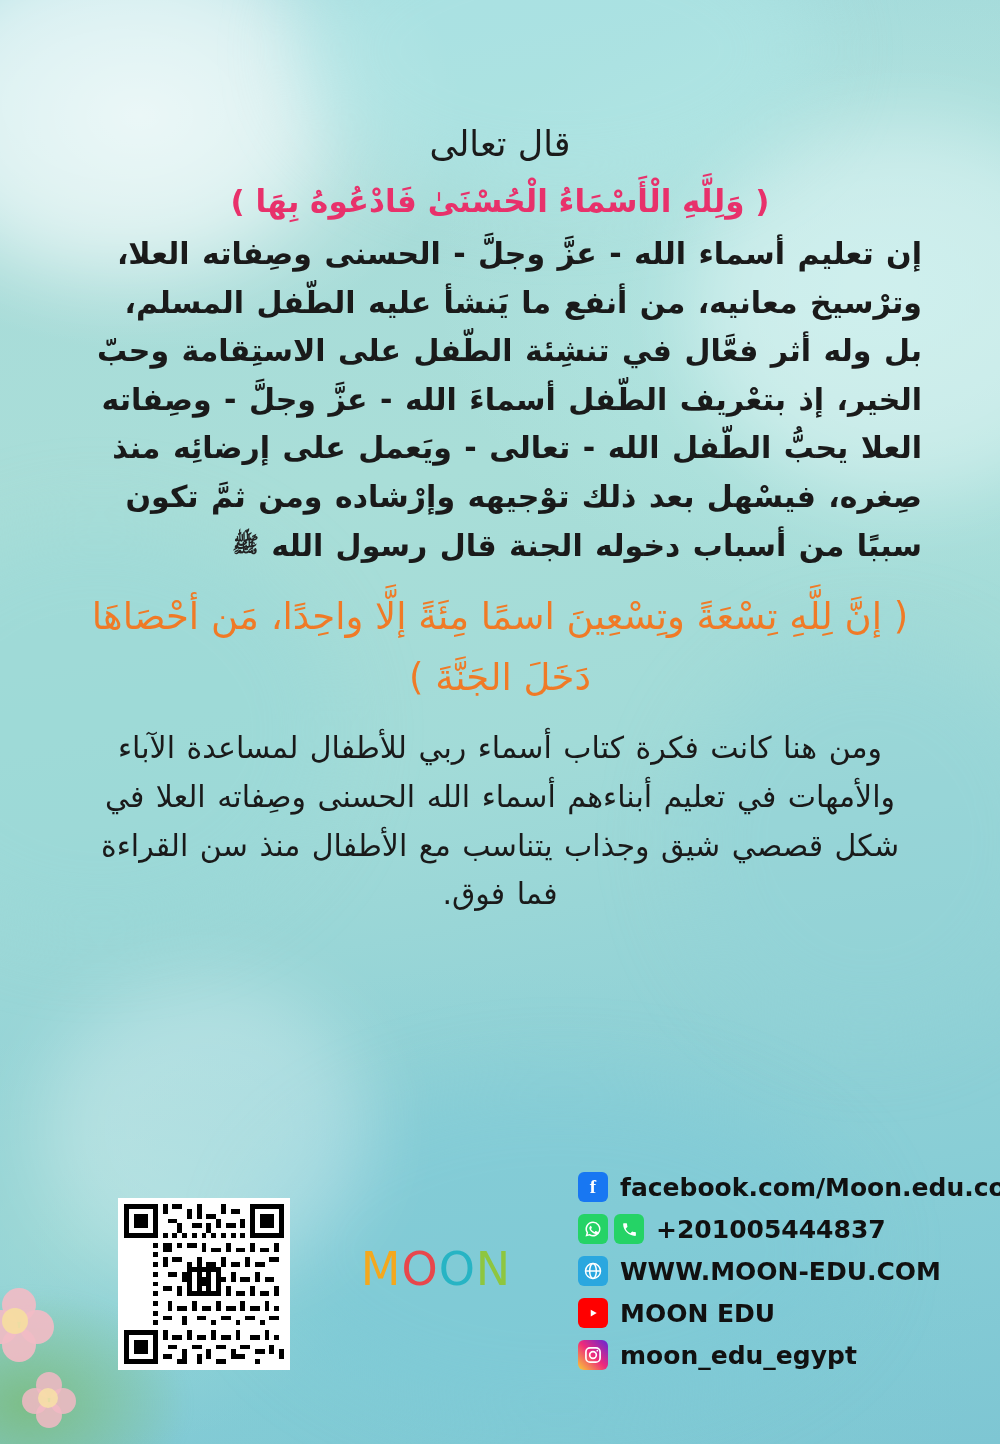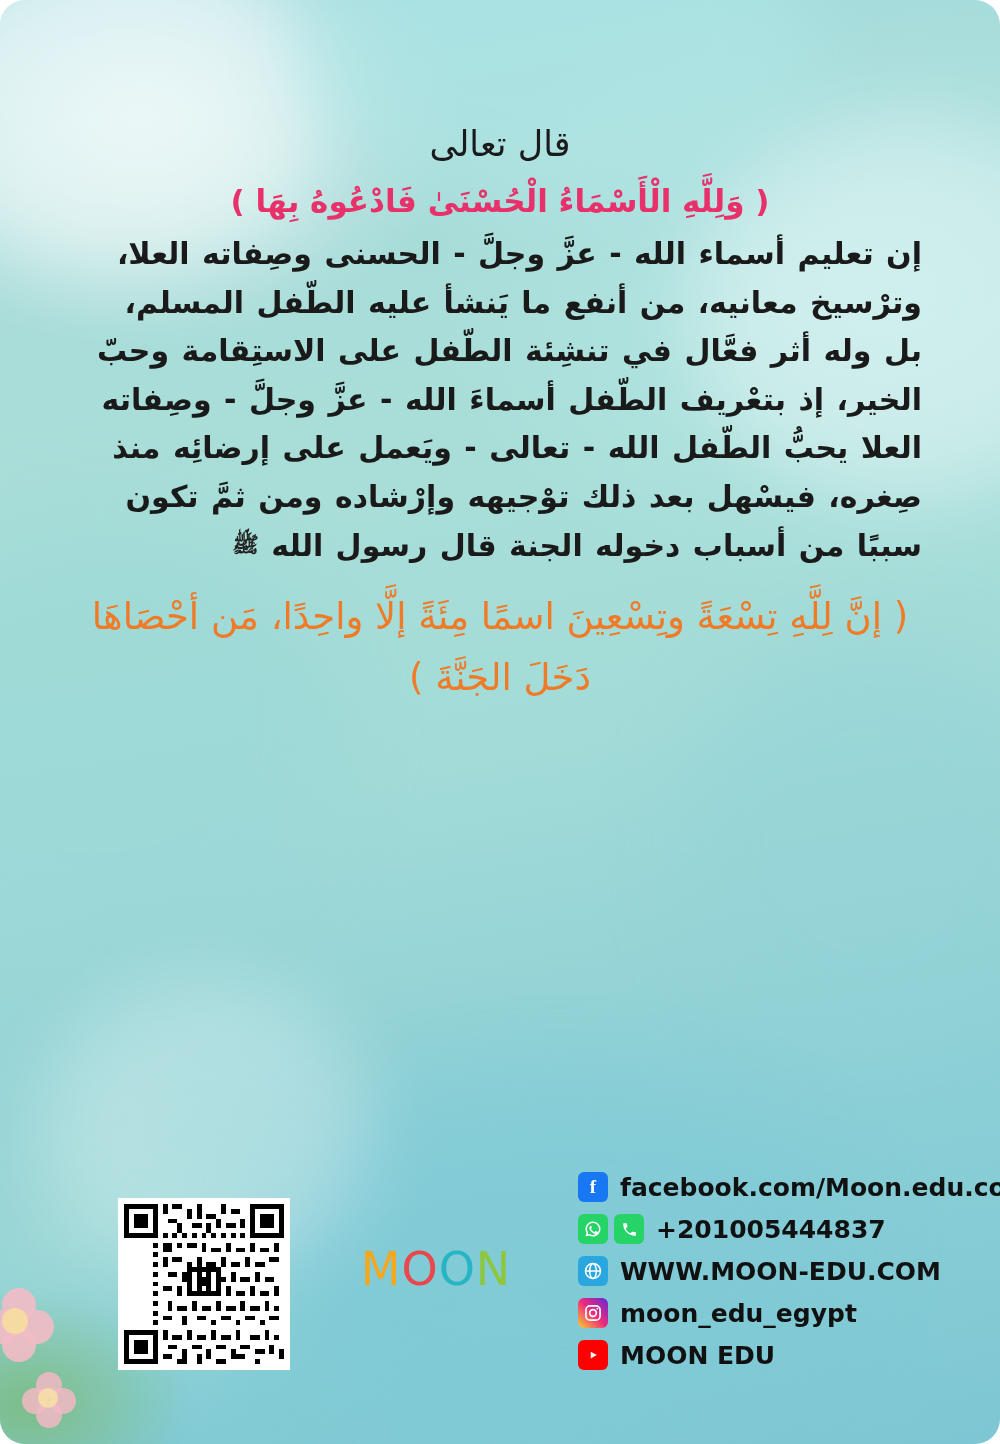--- a/index.html
+++ b/index.html
@@ -17,21 +17,20 @@
     position: relative;
     width: 1000px;
     height: 1444px;
     background:
       radial-gradient(ellipse 520px 380px at 14% 8%, rgba(255,255,255,0.55) 0%, rgba(255,255,255,0.0) 62%),
       radial-gradient(ellipse 640px 460px at 88% 20%, rgba(188,236,235,0.65) 0%, rgba(188,236,235,0.0) 70%),
       radial-gradient(ellipse 700px 520px at 50% 92%, rgba(126,205,214,0.55) 0%, rgba(126,205,214,0.0) 70%),
       radial-gradient(ellipse 420px 300px at 8% 86%, rgba(168,222,214,0.6) 0%, rgba(168,222,214,0.0) 70%),
       linear-gradient(170deg, #9fd9dd 0%, #a8dcd9 16%, #a9ded8 34%, #a2dbd8 52%, #92d2d6 70%, #87cdd6 84%, #7ec6d3 100%);
     overflow: hidden;
-    border-radius: 25px;
   }
 
   
   .blotch {
     position: absolute;
     border-radius: 50%;
     filter: blur(38px);
     pointer-events: none;
   }
   .b1 { left: -90px;  top: -60px;  width: 420px; height: 330px; background: rgba(255,255,255,0.50); }
@@ -262,20 +261,21 @@
   </div>
 
   <div class="content">
     <div class="heading">قال تعالى</div>
     <div class="ayah">( وَلِلَّهِ الْأَسْمَاءُ الْحُسْنَىٰ فَادْعُوهُ بِهَا )</div>
     <div class="body-text">
       <span>إن تعليم أسماء الله - عزَّ وجلَّ - الحسنى وصِفاته العلا، وترْسيخ معانيه، من أنفع ما يَنشأ عليه الطّفل المسلم، بل وله أثر فعَّال في تنشِئة الطّفل على الاستِقامة وحبّ الخير، إذ بتعْريف الطّفل أسماءَ الله - عزَّ وجلَّ - وصِفاته العلا يحبُّ الطّفل الله - تعالى - ويَعمل على إرضائِه منذ صِغره، فيسْهل بعد ذلك توْجيهه وإرْشاده ومن ثمَّ تكون سببًا من أسباب دخوله الجنة قال رسول الله</span>
       <span class="salla">ﷺ</span>
     </div>
     <div class="hadith">( إنَّ لِلَّهِ تِسْعَةً وتِسْعِينَ اسمًا مِئَةً إلَّا واحِدًا، مَن أحْصَاهَا دَخَلَ الجَنَّةَ )</div>
+    <div class="body-text2">ومن هنا كانت فكرة كتاب أسماء ربي للأطفال لمساعدة الآباء والأمهات في تعليم أبناءهم أسماء الله الحسنى وصِفاته العلا في شكل قصصي شيق وجذاب يتناسب مع الأطفال منذ سن القراءة فما فوق.</div>
   </div>
 
   <div class="footer">
 
     <div class="qr">
       <svg width="160" height="160" viewBox="0 0 33 33" shape-rendering="crispEdges">
         <rect width="33" height="33" fill="#ffffff"></rect>
         <g fill="#000000">
 
           <rect x="0" y="0" width="7" height="1"></rect>
@@ -457,34 +457,34 @@
           <svg width="20" height="20" viewBox="0 0 24 24" fill="none" stroke="#ffffff" stroke-width="1.8">
               <circle cx="12" cy="12" r="9"></circle>
               <ellipse cx="12" cy="12" rx="4" ry="9"></ellipse>
               <line x1="3" y1="12" x2="21" y2="12"></line>
             </svg>
         </span>
         <span class="ctxt">WWW.MOON-EDU.COM</span>
       </div>
 
       <div class="crow">
+        <span class="ic ic-yt">
+          <svg width="18" height="18" viewBox="0 0 24 24" fill="#ffffff">
+              <polygon points="9,7.5 17,12 9,16.5"></polygon>
+            </svg>
+        </span>
+        <span class="ctxt">MOON EDU</span>
+      </div>
+
+      <div class="crow">
         <span class="ic ic-ig">
           <svg width="20" height="20" viewBox="0 0 24 24" fill="none" stroke="#ffffff" stroke-width="2">
               <rect x="3.5" y="3.5" width="17" height="17" rx="5"></rect>
               <circle cx="12" cy="12" r="4"></circle>
               <circle cx="17.2" cy="6.8" r="1.1" fill="#ffffff" stroke="none"></circle>
             </svg>
         </span>
         <span class="ctxt">moon_edu_egypt</span>
       </div>
 
-      <div class="crow">
-        <span class="ic ic-yt">
-          <svg width="18" height="18" viewBox="0 0 24 24" fill="#ffffff">
-              <polygon points="9,7.5 17,12 9,16.5"></polygon>
-            </svg>
-        </span>
-        <span class="ctxt">MOON EDU</span>
-      </div>
-
     </div>
   </div>
 </div>
 
 </body></html>

